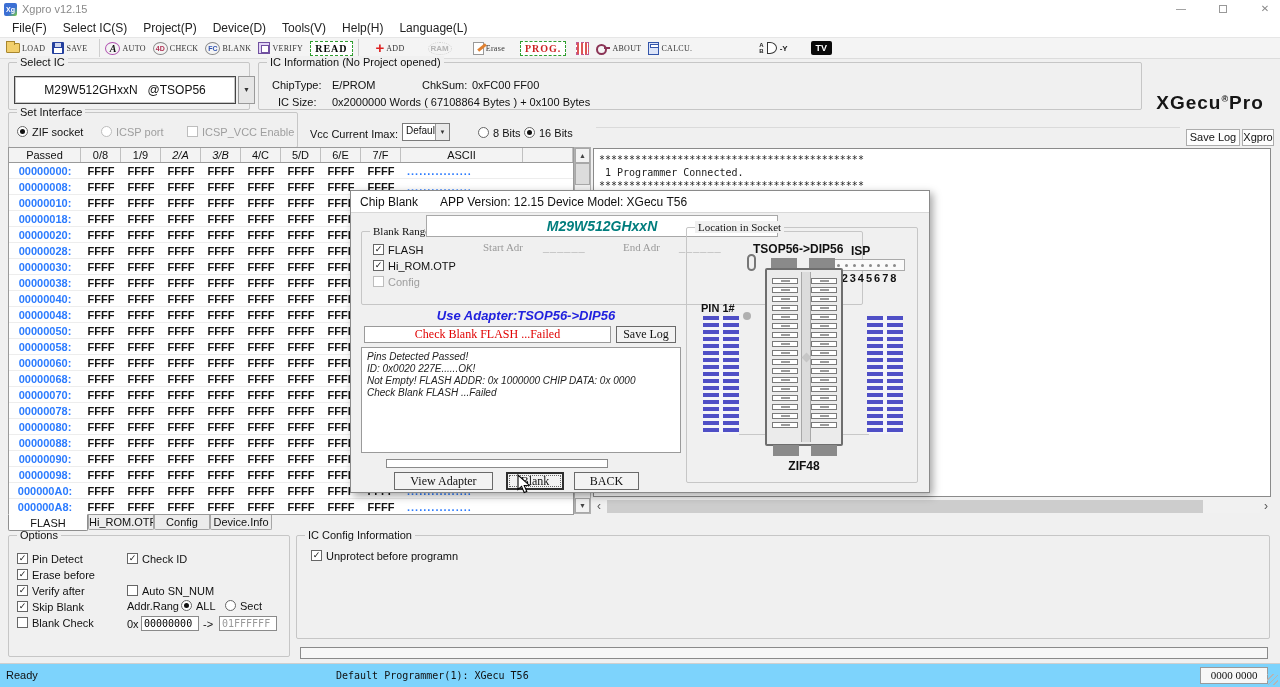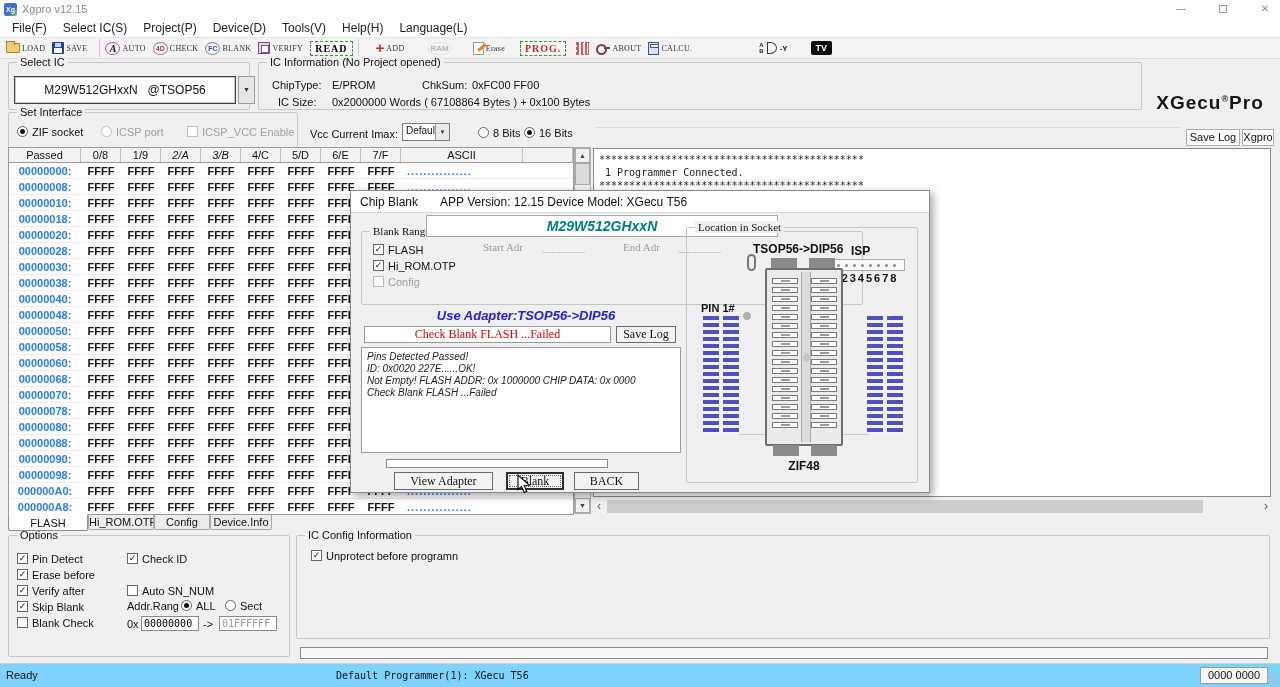--- a/index.html
+++ b/index.html
@@ -128,21 +128,21 @@
   .slot{width:26px;height:6px;border:1px solid #7a7a7a;background:#fff;margin-bottom:3px}
   .slot::after{content:"";display:block;width:9px;height:2px;background:#9a9a9a;margin:1px auto 0}
   .pin1dot{width:8px;height:8px;border-radius:50%;background:#b0b0b0}
   .bluestrip{width:36px;height:118px;background-image:linear-gradient(to right,transparent 0 16px,#f4f4f8 16px 20px,transparent 20px),repeating-linear-gradient(to bottom,#4f4fc6 0 4px,#f4f4f8 4px 7px)}
   .conline{background:#c8c8c8}
 
   
   .bigprog{background:#f7f7f7;border:1px solid #8a8a8a}
   .statusbar{position:absolute;left:0;top:663px;width:1280px;height:24px;background:#7dd3fc;border-top:1px solid #cfcfcf}
   .statusbar::after{content:"";position:absolute;right:2px;bottom:2px;width:11px;height:11px;background:repeating-linear-gradient(135deg,#b5b5b5 0 1px,transparent 1px 4px)}
-  .counterbox{background:#f7f7f7;border:1px solid #9a9a9a;text-align:center;font-family:Liberation Sans, sans-serif;font-size:11px;line-height:15px}
+  .counterbox{background:#f7f7f7;border:1px solid #9a9a9a;text-align:center;font-family:Liberation Serif, serif;font-size:11px;line-height:15px}
   input.addrfld{width:58px;height:15px;border:1px solid #8a8a8a;background:#fff;font:10px "DejaVu Sans Mono",monospace;padding:0 2px}
   input.addrfld.dimval{color:#999}
 </style>
 </head>
 <body>
 
 <div class="titlebar">
   <span class="appicon">Xg</span>
   <span class="apptitle">Xgpro v12.15</span>
 </div>

